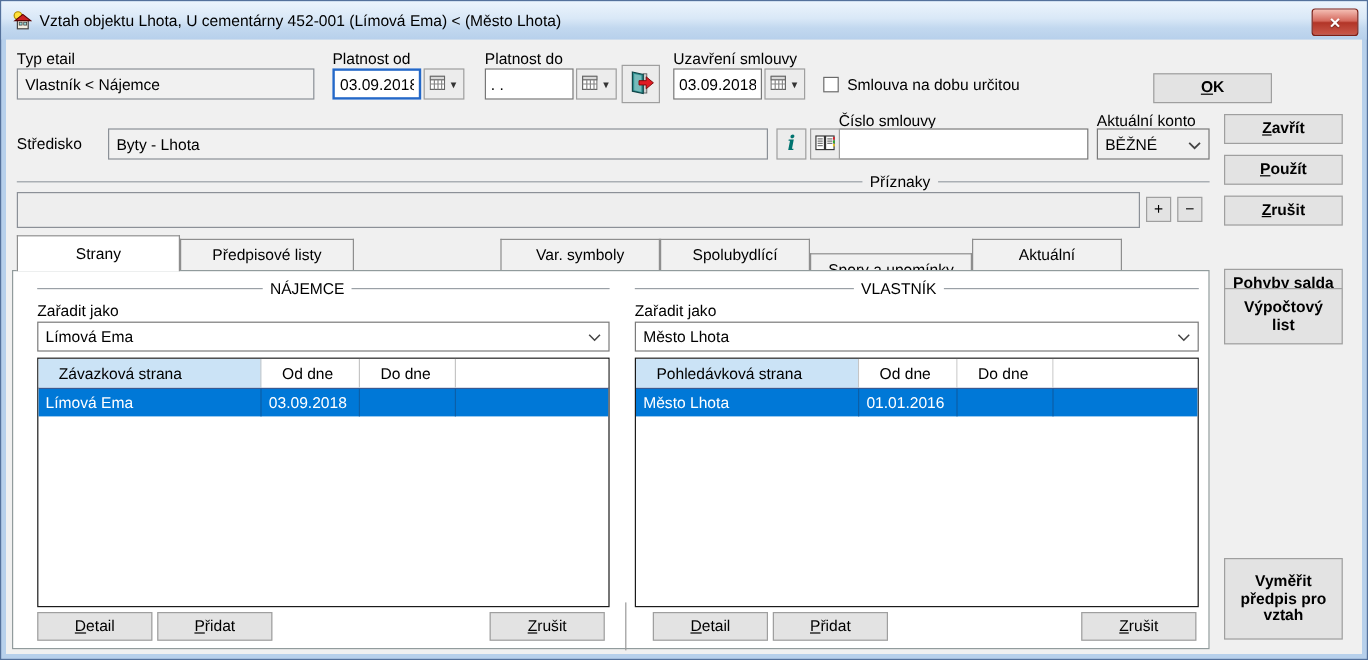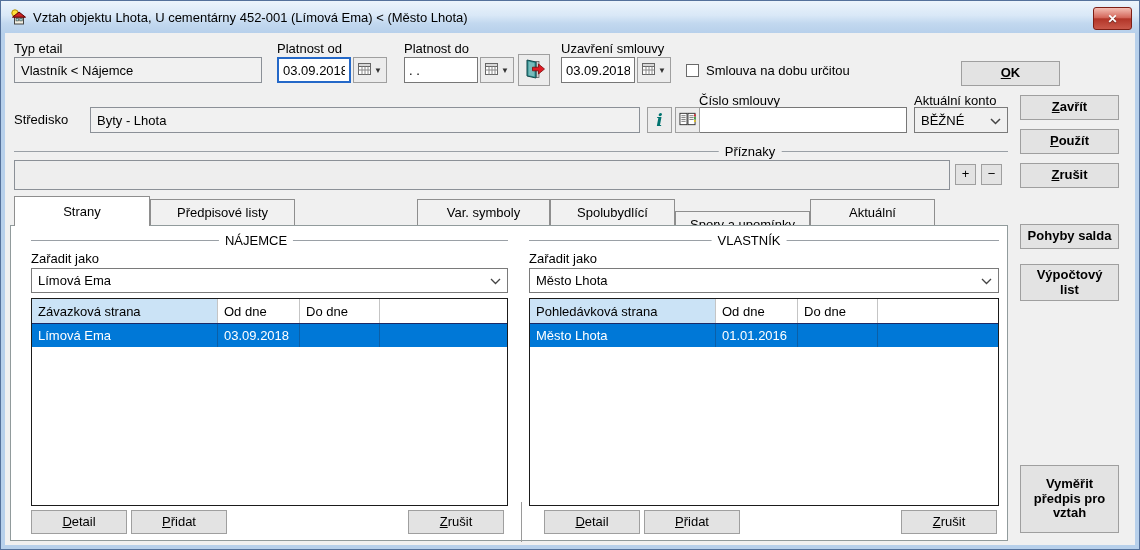--- a/index.html
+++ b/index.html
@@ -28,21 +28,21 @@
   .grline{border-top:1px solid #9aa0a6;height:0;}
   .grlbl{padding:0 6px;transform:translateX(-50%);white-space:nowrap;}
   .tabs-tab{background:#f1f1f1;border:1px solid #8e8e8e;border-bottom:none;
        display:flex;align-items:center;justify-content:center;}
   .tabs-tab.active{background:#fff;z-index:5;}
   .page{background:#fff;border:1px solid #919b9c;}
   .combo{background:#fff;border:1px solid #7a7a7a;display:flex;align-items:center;padding:0 6px;}
   .combo .val{flex:1;overflow:hidden;white-space:nowrap;}
   .tbl{background:#fff;border:1px solid #1b1b1b;overflow:hidden;}
   .thead{display:flex;height:24px;border-bottom:1px solid #1b2a66;}
-  .th{display:flex;align-items:center;padding:0 6px;background:#fff;border-right:1px solid #c5c5c5;
+  .th{display:flex;align-items:center;padding:0 17px;background:#fff;border-right:1px solid #c5c5c5;
       box-sizing:border-box;overflow:hidden;white-space:nowrap;}
   .th.first{background:#cbe3f6;}
   .trow{display:flex;height:23px;background:#0078d7;color:#fff;}
   .td{display:flex;align-items:center;padding:0 6px;border-right:1px solid #0b5fa8;
       box-sizing:border-box;overflow:hidden;white-space:nowrap;}
   .chk{background:#fff;border:1px solid #6a6a6a;}
   .divider{background:#9a9a9a;width:1px;}
   .dropmark{font-size:8px;color:#333;margin-left:3px;}
   u{text-decoration:underline;}
 </style>
@@ -320,21 +320,21 @@
     <div class="abs btn" style="left:1015px;top:96px;width:99px;height:25px;font-weight:bold;">
       <span><u>P</u>oužít</span>
       </div>
     <div class="abs btn" style="left:1015px;top:130px;width:99px;height:25px;font-weight:bold;">
       <span><u>Z</u>rušit</span>
       </div>
 
     <div class="abs btn b" style="left:1015px;top:191px;width:99px;height:25px;">
       <span>Pohyby salda</span>
       </div>
-    <div class="abs btn b" style="left:1015px;top:231px;width:99px;height:37px;padding:0 28px;">
+    <div class="abs btn b" style="left:1015px;top:207px;width:99px;height:47px;padding:0 28px;">
       <span>Výpočtový list</span>
       </div>
 
     <div class="abs btn b" style="left:1015px;top:432px;width:99px;height:68px;padding:0 8px;">
       <span>Vyměřit předpis pro vztah</span>
       </div>
   </div>
 </div>
 
 </body></html>

